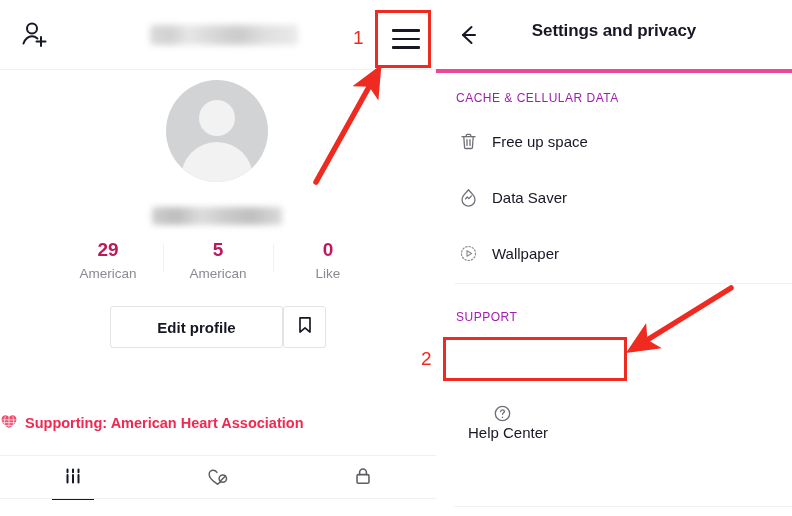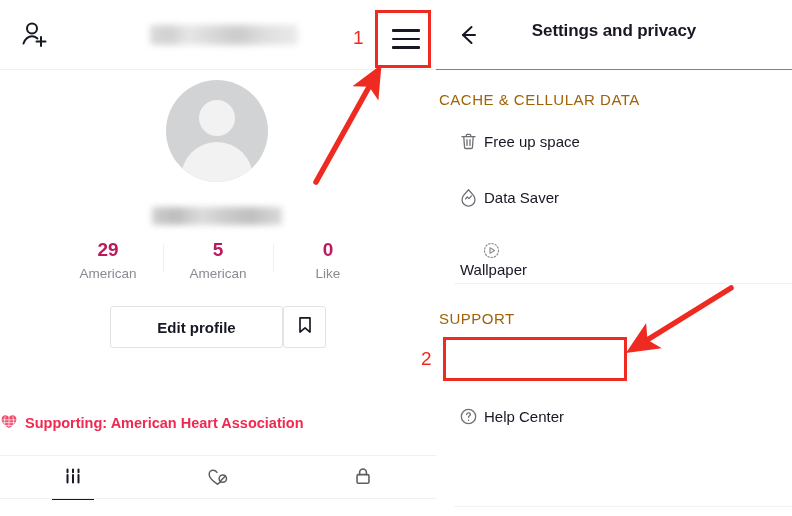--- a/index.html
+++ b/index.html
@@ -82,39 +82,39 @@
   }
   .tab{flex:1;display:flex;align-items:center;justify-content:center;position:relative;}
   .tab.active:after{
     content:"";position:absolute;bottom:0;left:50%;transform:translateX(-50%);
     width:42px;height:2.5px;background:#161823;
   }
   .tabs-bottom-line{position:absolute;left:0;top:498px;width:436px;height:1px;background:#f0f0f0;}
 
   
   .right-panel{position:relative;width:356px;height:516px;background:#fff;}
-  .right-header{position:relative;height:69px;border-bottom:1px solid #ec4899;}
+  .right-header{position:relative;height:69px;border-bottom:4px solid #ec4899;}
   .back-arrow{position:absolute;left:17px;top:20px;width:30px;height:30px;}
   .settings-title{
     position:absolute;left:0;top:21px;width:356px;text-align:center;
     font-size:17px;font-weight:bold;color:#161823;letter-spacing:-.1px;
   }
   .section-label{
-    position:absolute;left:3px;font-size:15px;color:#a16207;letter-spacing:.5px;
+    position:absolute;left:20px;font-size:12px;color:#a21caf;letter-spacing:.5px;
   }
   .sec-cache{top:91px;}
   .sec-support{top:310px;}
   .srow{position:absolute;left:20px;display:flex;align-items:center;height:26px;}
   .srow .s-icon{width:24px;height:24px;display:flex;align-items:center;justify-content:center;}
-  .srow .s-lbl{margin-left:4px;font-size:15px;color:#161823;white-space:nowrap;}
+  .srow .s-lbl{margin-left:12px;font-size:15px;color:#161823;white-space:nowrap;}
   .row-free{top:128px;}
   .row-data{top:184px;}
-  .row-wall{top:240px;flex-direction:column;}
+  .row-wall{top:240px;}
   .row-report{top:346px;}
-  .row-help{top:403px;}
+  .row-help{top:403px;flex-direction:column;}
   .row-safety{top:459px;}
   .divider{position:absolute;left:18px;width:338px;height:1px;background:#f2f2f3;}
   .div-1{top:283px;}
   .div-2{top:506px;}
   .hl-box-2{
     position:absolute;left:443px;top:337px;width:184px;height:44px;
     border:3px solid #ef2a20;box-sizing:border-box;background:transparent;
   }
   .step-2{left:421px;top:348px;}
 

